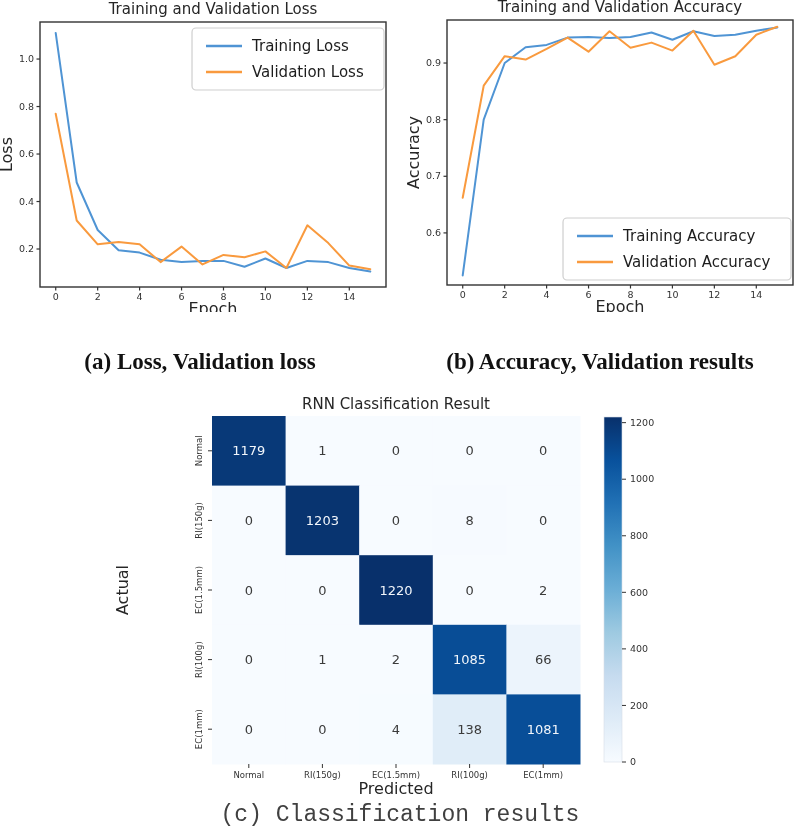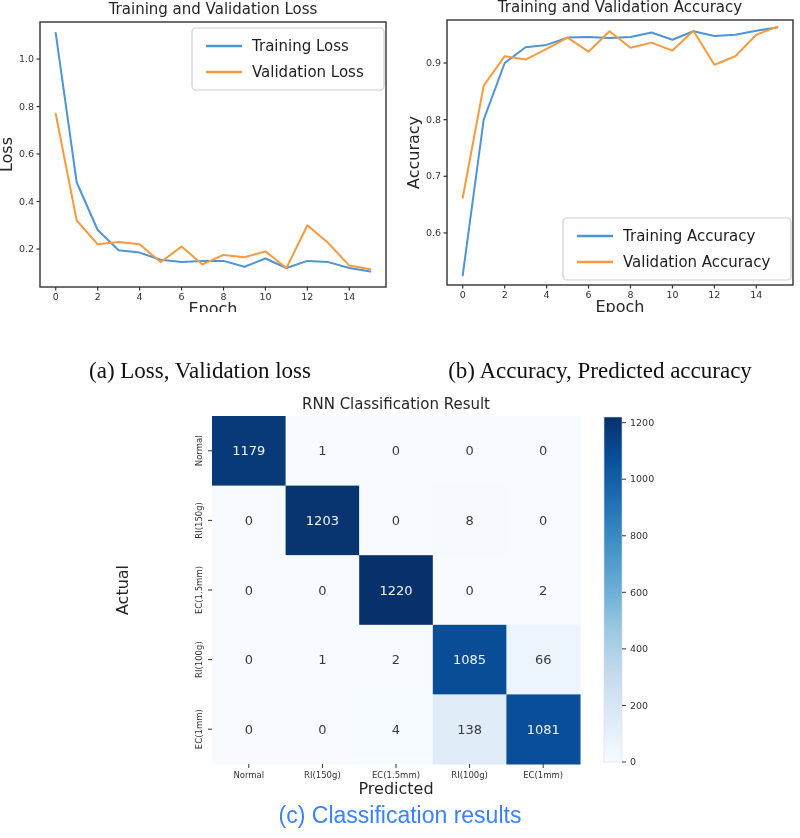--- a/index.html
+++ b/index.html
@@ -1,26 +1,26 @@
 <!DOCTYPE html>
 <html><head>
 <meta charset="utf-8">
 <style>
   html,body{margin:0;padding:0;background:#ffffff;}
   .page{position:relative;width:800px;height:838px;background:#ffffff;overflow:hidden;
         font-family:"DejaVu Sans",sans-serif;}
   .row-top{position:absolute;left:0;top:0;width:800px;height:312px;display:flex;}
   .row-top figure{margin:0;width:400px;height:312px;}
-  .row-captions{position:absolute;left:0;top:308px;width:800px;height:76px;display:flex;align-items:flex-end;}
+  .row-captions{position:absolute;left:0;top:324px;width:800px;height:76px;display:flex;align-items:center;font-weight:bold;}
   .caption-half{width:400px;text-align:center;
         font-family:"Liberation Serif","DejaVu Serif",serif;font-size:23px;color:#111;}
   .fig-cm{position:absolute;left:0;top:388px;width:800px;height:404px;margin:4px;}
   .caption-c{position:absolute;left:0;top:792px;width:800px;height:46px;display:flex;
         align-items:center;justify-content:center;
-        font-family:Liberation Sans, sans-serif;font-size:23px;color:#3b82f6;}
+        font-family:Liberation Mono, monospace;font-size:23px;color:#404040;}
   svg text{font-family:"DejaVu Sans",sans-serif;}
 </style>
 </head>
 <body>
 
 <div class="page">
   <div class="row-top">
     <figure>
       <svg id="svg-loss" width="400" height="312" viewBox="0 0 400 312">
           <rect x="40" y="22" width="346" height="265" fill="#ffffff" stroke="#333333" stroke-width="1.4"></rect>
@@ -98,21 +98,21 @@
           <line x1="177" y1="236" x2="213" y2="236" stroke="#4f94d4" stroke-width="2.4"></line>
           <text x="223" y="241" font-size="15" text-anchor="start" fill="#1d1d1d">Training Accuracy</text>
           <line x1="177" y1="262" x2="213" y2="262" stroke="#f99a3e" stroke-width="2.4"></line>
           <text x="223" y="267" font-size="15" text-anchor="start" fill="#1d1d1d">Validation Accuracy</text>
         </svg>
     </figure>
   </div>
 
   <div class="row-captions">
     <div class="caption-half">(a) Loss, Validation loss</div>
-    <div class="caption-half">(b) Accuracy, Predicted accuracy</div>
+    <div class="caption-half">(b) Accuracy, Validation results</div>
   </div>
 
   <figure class="fig-cm">
     <svg id="svg-cm" width="800" height="404" viewBox="0 0 800 404">
         <text x="392" y="17" font-size="15" text-anchor="middle" fill="#262626">RNN Classification Result</text>
         <rect x="208" y="24" width="74.1" height="70.1" fill="rgb(8,57,120)"></rect>
         <text x="244.8" y="63.3" font-size="13" text-anchor="middle" fill="#f2f6fb">1179</text>
         <rect x="281.6" y="24" width="74.1" height="70.1" fill="rgb(247,251,255)"></rect>
         <text x="318.40000000000003" y="63.3" font-size="13" text-anchor="middle" fill="#3b3b3b">1</text>
         <rect x="355.2" y="24" width="74.1" height="70.1" fill="rgb(247,251,255)"></rect>

